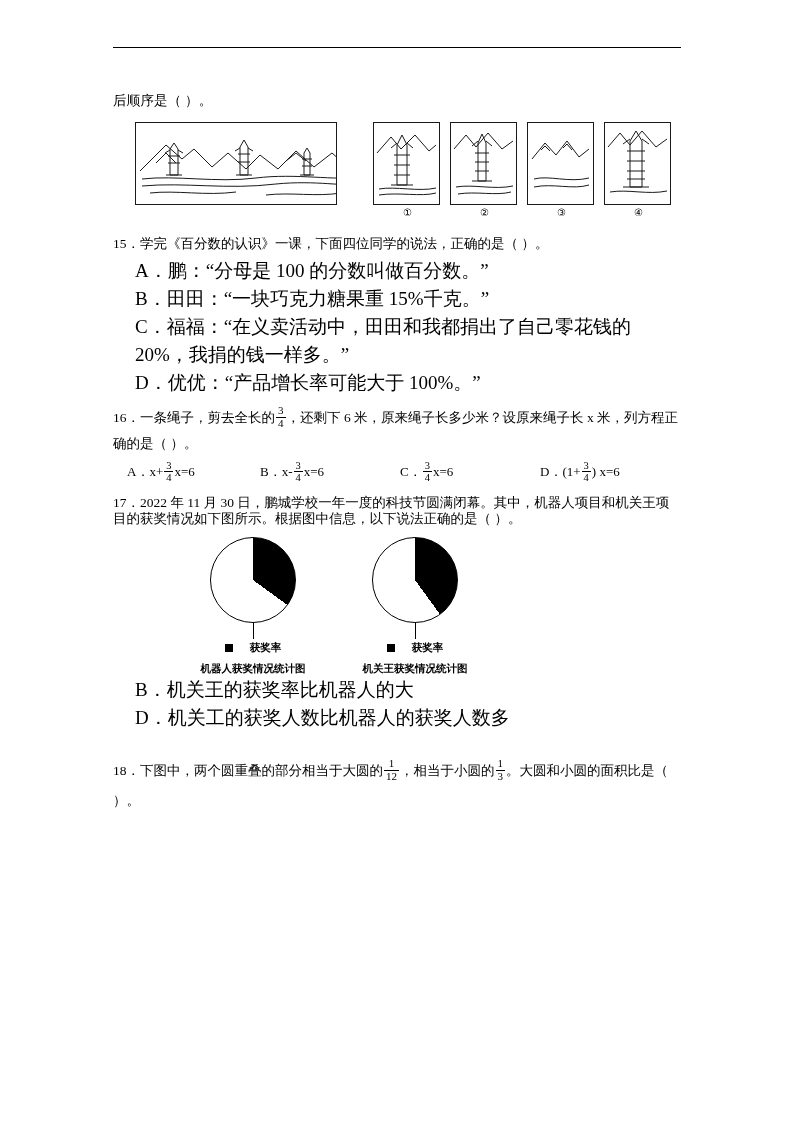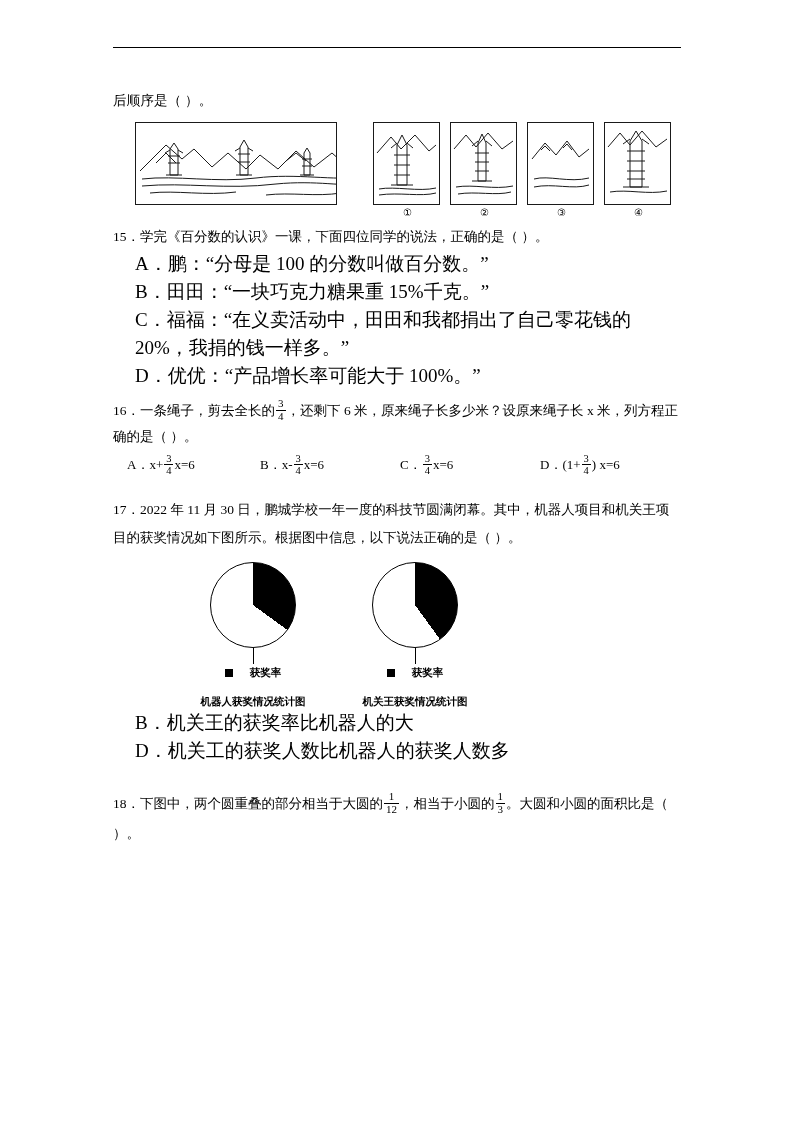--- a/index.html
+++ b/index.html
@@ -34,21 +34,21 @@
     width: 568px;
   }
   .line {
     font-size: 13.5px;
     line-height: 30px;
     letter-spacing: 0.2px;
   }
   .q-line {
     font-size: 13.5px;
     line-height: 26px;
-    margin-top: 3px;
+    margin-top: 10px;
   }
   .opt {
     font-size: 19px;
     line-height: 28px;
     padding-left: 22px;
   }
   .opt-row {
     display: flex;
     font-size: 13px;
     line-height: 26px;
@@ -127,21 +127,21 @@
     margin-top: 2px;
   }
   .legend .sq {
     display: inline-block;
     width: 8px;
     height: 8px;
     background: #000;
   }
   .pie-caption {
     font-size: 10.5px;
-    margin-top: 15px;
+    margin-top: 7px;
     font-weight: bold;
   }
 
   
   .frac {
     display: inline-block;
     vertical-align: -0.45em;
     text-align: center;
     font-size: 11px;
     line-height: 1.05;
@@ -277,21 +277,21 @@
         <span>B．x-</span><span class="frac fr-sm"><span class="num">3</span><span class="den">4</span></span><span>x=6</span>
       </div>
       <div class="ow3">
         <span>C．</span><span class="frac fr-sm"><span class="num">3</span><span class="den">4</span></span><span>x=6</span>
       </div>
       <div>
         <span>D．(1+</span><span class="frac fr-sm"><span class="num">3</span><span class="den">4</span></span><span>) x=6</span>
       </div>
     </div>
 
-    <div class="q-line" style="line-height:28px; margin-top:16px">
+    <div class="q-line" style="line-height:16px; margin-top:8px">
       <span>17．</span><span>2022 年 11 月 30 日，鹏城学校一年一度的科技节圆满闭幕。其中，机器人项目和机关王项目的获奖情况如下图所示。根据图中信息，以下说法正确的是（       ）。</span>
     </div>
 
     <div class="figpie">
 
       <div class="piecol">
         <div class="pie" style="background: conic-gradient(from 0deg, #000000 0deg 126deg, #ffffff 126deg 360deg);">
           <span class="pie-label" style="left:44px; top:30px; color:#000;">65%</span>
           <span class="pie-label" style="left:16px; top:26px; color:#fff;">35%</span>
         </div>

